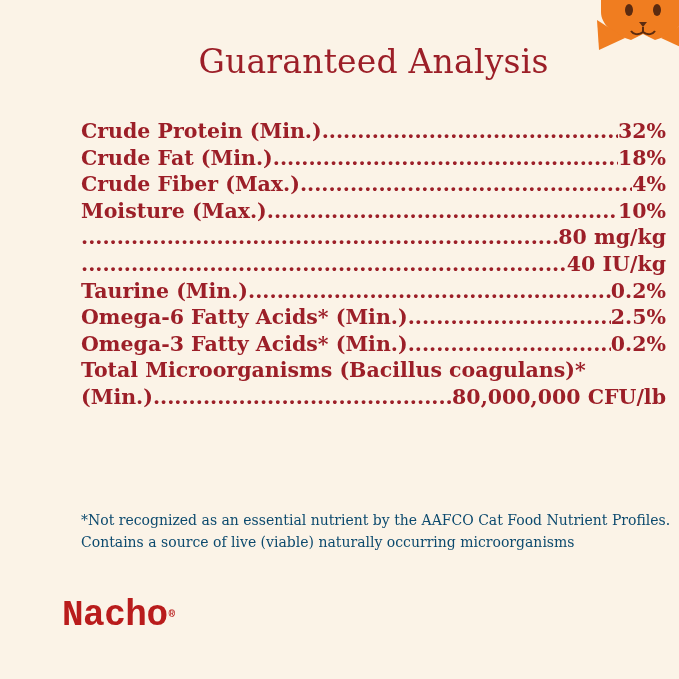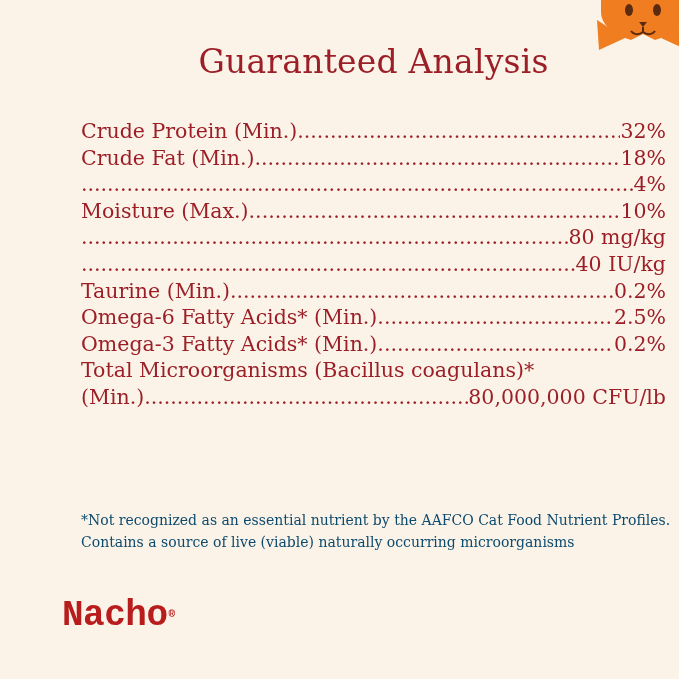--- a/index.html
+++ b/index.html
@@ -53,20 +53,21 @@
     width: 585px;
   }
   .row {
     display: flex;
     align-items: baseline;
     color: #9c1f28;
     font-family: "DejaVu Serif", serif;
     font-size: 20.5px;
     line-height: 26.6px;
     white-space: nowrap;
+    font-weight: bold;
   }
   .row .label {
     flex: 0 0 auto;
   }
   .row .dots {
     flex: 1 1 auto;
     overflow: hidden;
     white-space: nowrap;
     color: #9c1f28;
     letter-spacing: 0px;
@@ -163,20 +164,21 @@
       <span class="value">32%</span>
     </div>
 
     <div class="row">
       <span class="label">Crude Fat (Min.)</span>
       <span class="dots">........................................................................................................</span>
       <span class="value">18%</span>
     </div>
 
     <div class="row">
+      <span class="label">Crude Fiber (Max.)</span>
       <span class="dots">........................................................................................................</span>
       <span class="value">4%</span>
     </div>
 
     <div class="row">
       <span class="label">Moisture (Max.)</span>
       <span class="dots">........................................................................................................</span>
       <span class="value">10%</span>
     </div>
 

